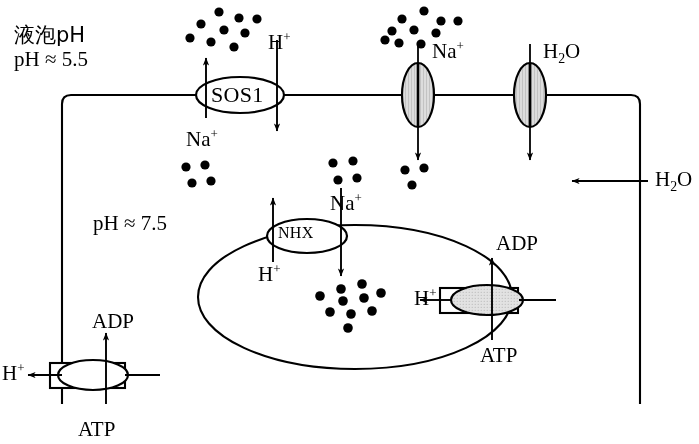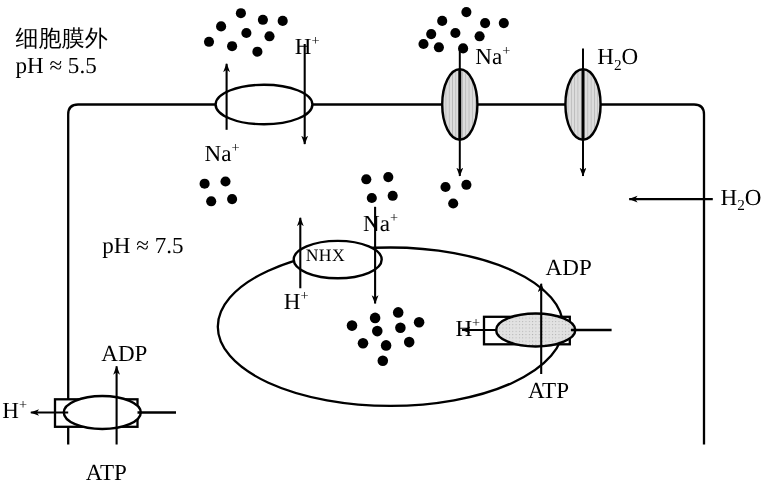--- a/index.html
+++ b/index.html
@@ -197,21 +197,21 @@
       <circle cx="364" cy="298" r="4.8"></circle>
         <circle cx="381" cy="293" r="4.8"></circle>
       <circle cx="330" cy="312" r="4.8"></circle>
         <circle cx="351" cy="314" r="4.8"></circle>
       <circle cx="372" cy="311" r="4.8"></circle>
         <circle cx="348" cy="328" r="4.8"></circle>
     </g>
   </svg>
 
   <div class="lbl cjk twoline" style="left:14px; top:24px; font-size:21px;">
-    <span>细胞膜外</span>
+    <span>液泡pH</span>
     <span class="sci">pH ≈ 5.5</span>
   </div>
 
   <div class="lbl cjk twoline" style="left:93px; top:212px; font-size:21px;">
     <span class="sci">pH ≈ 7.5</span>
   </div>
 
 
   <div class="lbl sci" style="left:186px; top:128px; font-size:21px;"><span>Na</span><span class="sup">+</span></div>
 
@@ -228,16 +228,17 @@
   <div class="lbl sci" style="left:258px; top:263px; font-size:21px;"><span>H</span><span class="sup">+</span></div>
 
   <div class="lbl sci" style="left:92px; top:310px; font-size:21px;">ADP</div>
   <div class="lbl sci" style="left:78px; top:418px; font-size:21px;">ATP</div>
   <div class="lbl sci" style="left:2px; top:362px; font-size:21px;"><span>H</span><span class="sup">+</span></div>
 
   <div class="lbl sci" style="left:496px; top:232px; font-size:21px;">ADP</div>
   <div class="lbl sci" style="left:480px; top:344px; font-size:21px;">ATP</div>
   <div class="lbl sci" style="left:414px; top:287px; font-size:21px;"><span>H</span><span class="sup">+</span></div>
 
+  <div class="prot-label" style="left:211px; top:82px; font-size:22px;">SOS1</div>
   <div class="prot-label" style="left:278px; top:224px; font-size:16px;">NHX</div>
 
 
 </div>
 
 </body></html>

